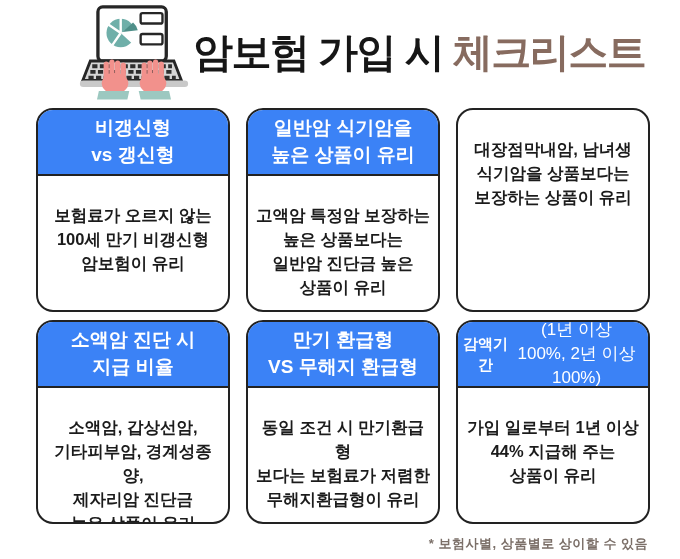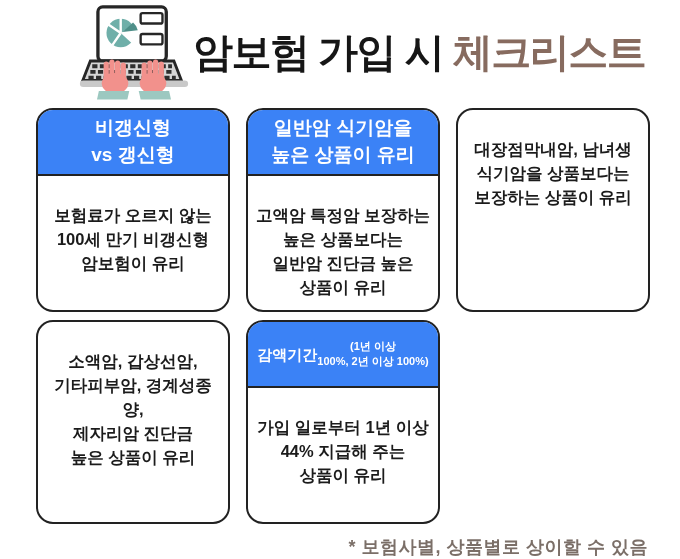--- a/index.html
+++ b/index.html
@@ -26,29 +26,29 @@
     display:flex;flex-direction:column;
   }
   .card-head{
     flex:0 0 auto;box-sizing:border-box;height:66px;background:#3b82f6;
     border-bottom:2.5px solid #222222;color:#ffffff;
     display:flex;align-items:center;justify-content:center;text-align:center;
     font-weight:800;font-size:19px;line-height:1.4;white-space:pre-line;
     padding:0 4px;
   }
   .card-head .head-main{font-size:15px;}
-  .card-head .head-note{font-size:11px;font-weight:700;}
+  .card-head .head-note{font-size:17px;font-weight:400;}
   .card-body{
     flex:1;box-sizing:border-box;padding:28px 7px 0;text-align:center;
     font-weight:700;font-size:16.5px;line-height:1.45;color:#1B1B1B;
     white-space:pre-line;
   }
   
   .footnote{
-    position:absolute;right:32px;top:535px;font-size:18px;font-weight:600;
+    position:absolute;right:32px;top:535px;font-size:13px;font-weight:600;
     color:#7B6F68;letter-spacing:0.5px;
   }
 </style>
 </head>
 <body>
 
 <div class="canvas">
 
   <svg class="hero-icon" viewBox="0 0 118 100" aria-hidden="true">
 
@@ -113,26 +113,35 @@
 상품이 유리</div>
     </div>
 
     <div class="card">
       <div class="card-body">대장점막내암, 남녀생
 식기암을 상품보다는
 보장하는 상품이 유리</div>
     </div>
 
     <div class="card">
+      <div class="card-head"><span>소액암 진단 시
+지급 비율</span></div>
       <div class="card-body">소액암, 갑상선암,
 기타피부암, 경계성종양,
 제자리암 진단금
 높은 상품이 유리</div>
     </div>
 
+    <div class="card">
+      <div class="card-head"><span>만기 환급형
+VS 무해지 환급형</span></div>
+      <div class="card-body">동일 조건 시 만기환급형
+보다는 보험료가 저렴한
+무해지환급형이 유리</div>
+    </div>
 
     <div class="card">
       <div class="card-head"><span class="head-main">감액기간</span> <span class="head-note">(1년 이상
 100%, 2년 이상 100%)</span></div>
       <div class="card-body">가입 일로부터 1년 이상
 44% 지급해 주는
 상품이 유리</div>
     </div>
 
   </div>

